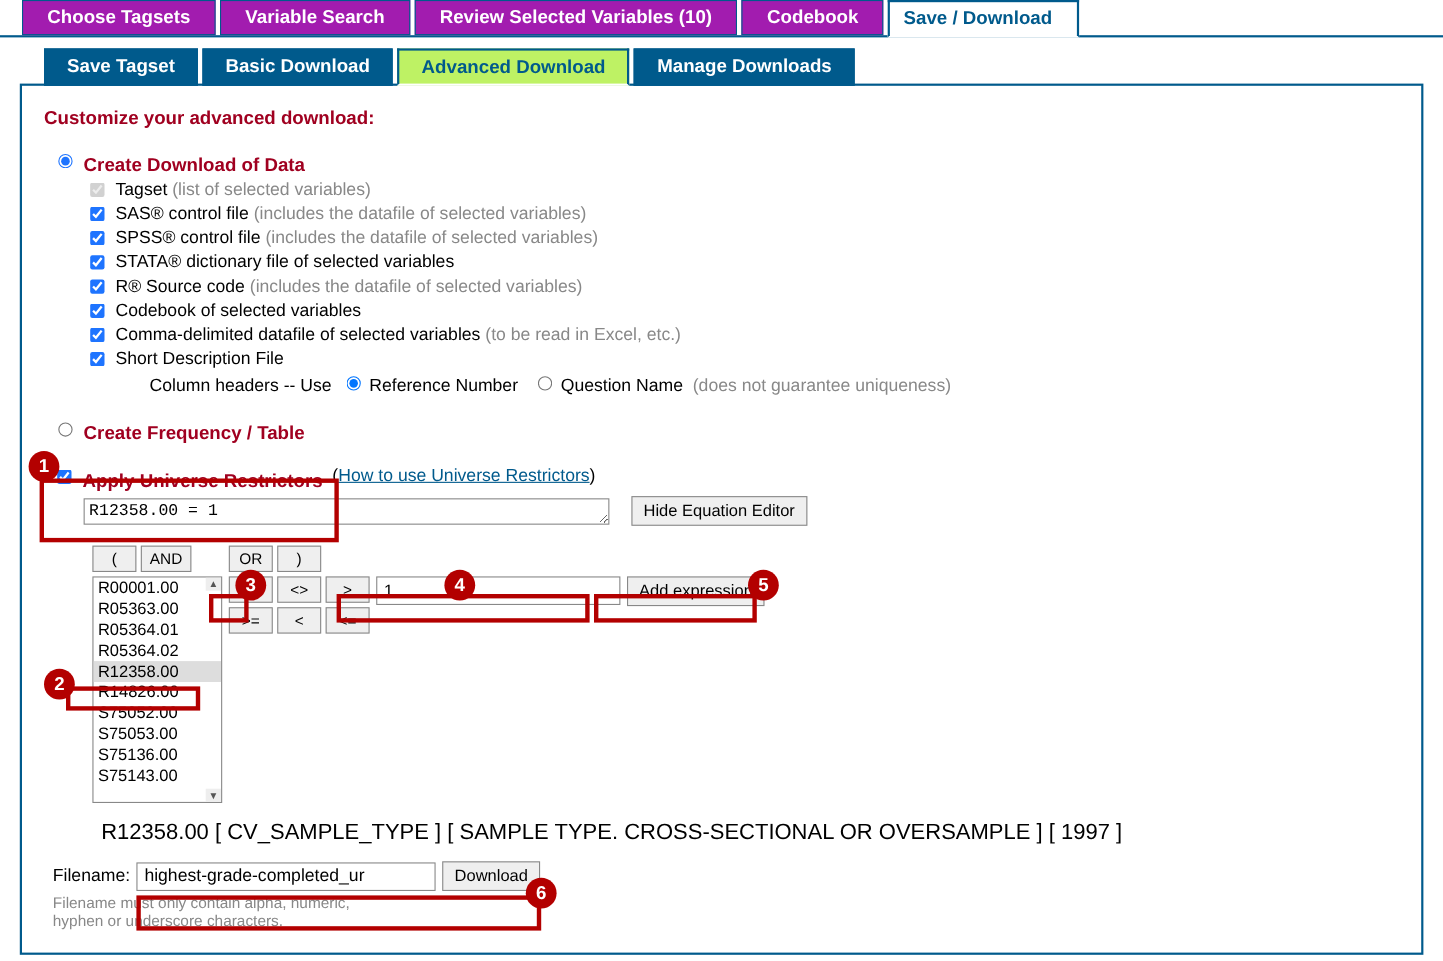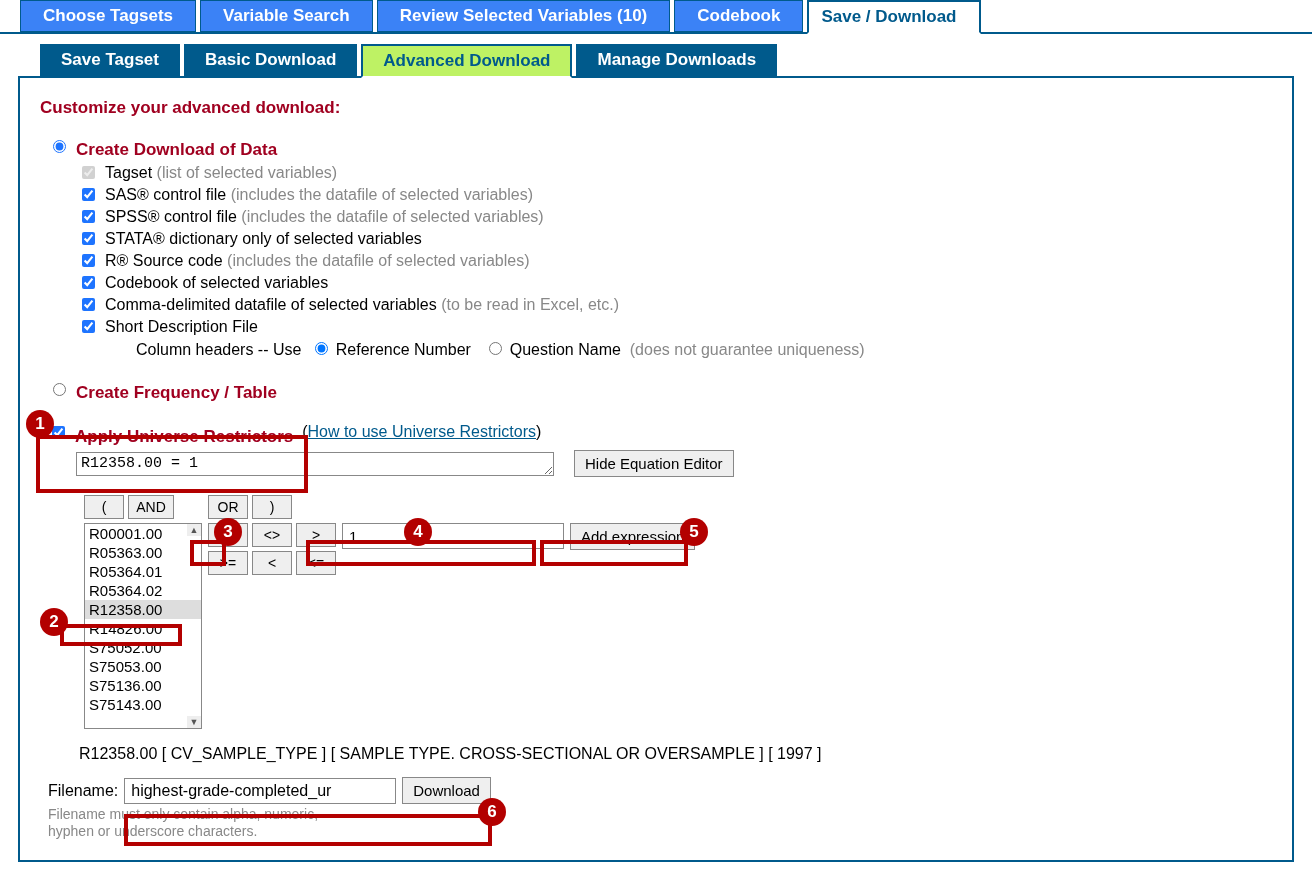--- a/index.html
+++ b/index.html
@@ -12,21 +12,21 @@
     color: #000;
   }
   .page { width: 1312px; height: 874px; position: relative; }
   .topnav {
     display: flex;
     border-bottom: 2px solid #005a8c;
     padding-left: 20px;
     align-items: flex-end;
   }
   .topnav .tab {
-    background: #3b82f6;
+    background: #a21caf;
     color: #fff;
     font-weight: bold;
     padding: 5px 22px;
     margin-right: 4px;
     font-size: 17px;
     cursor: pointer;
     border: 1px solid #005a8c;
   }
   .topnav .tab.active {
     background: #fff;
@@ -114,21 +114,21 @@
   .var-list .item.sel { background:#ddd; }
   .var-list .scroll-up, .var-list .scroll-down {
     position:absolute; right:0; width:14px; height:12px; background:#eee;
     font-size:9px; text-align:center; line-height:12px; color:#555;
   }
   .var-list .scroll-up { top:0; }
   .var-list .scroll-down { bottom:0; }
   .value-input {
     border:1px solid #888; height:26px; width:222px; padding:0 6px; font-size:15px;
   }
-  .var-detail { margin-top:16px; margin-left:31px; font-size:16px; }
+  .var-detail { margin-top:16px; margin-left:44px; font-size:20px; }
   .filename-row { margin-top:14px; font-size:16px; display:flex; align-items:center; gap:6px;}
   .filename-input { border:1px solid #888; padding:3px 6px; font-size:16px; width:272px;}
   .hint { color:#888; font-size:14px; margin-top:2px; line-height:1.2; }
   
   .callout-box {
     position:absolute; border:4px solid #b30000; pointer-events:none; z-index:5;
   }
   .callout-num {
     position:absolute; width:28px; height:28px; border-radius:50%;
     background:#b30000; color:#fff; font-weight:bold; font-size:17px;
@@ -178,21 +178,21 @@
           <span>SAS® control file</span>&nbsp;
           <span class="gray">(includes the datafile of selected variables)</span>
         </div>
         <div class="opt-row">
           <input type="checkbox" checked="" style="">
           <span>SPSS® control file</span>&nbsp;
           <span class="gray">(includes the datafile of selected variables)</span>
         </div>
         <div class="opt-row">
           <input type="checkbox" checked="" style="">
-          <span>STATA® dictionary only of selected variables</span>
+          <span>STATA® dictionary file of selected variables</span>
         </div>
         <div class="opt-row">
           <input type="checkbox" checked="" style="">
           <span>R® Source code</span>&nbsp;
           <span class="gray">(includes the datafile of selected variables)</span>
         </div>
         <div class="opt-row">
           <input type="checkbox" checked="" style="">
           <span>Codebook of selected variables</span>
         </div>

